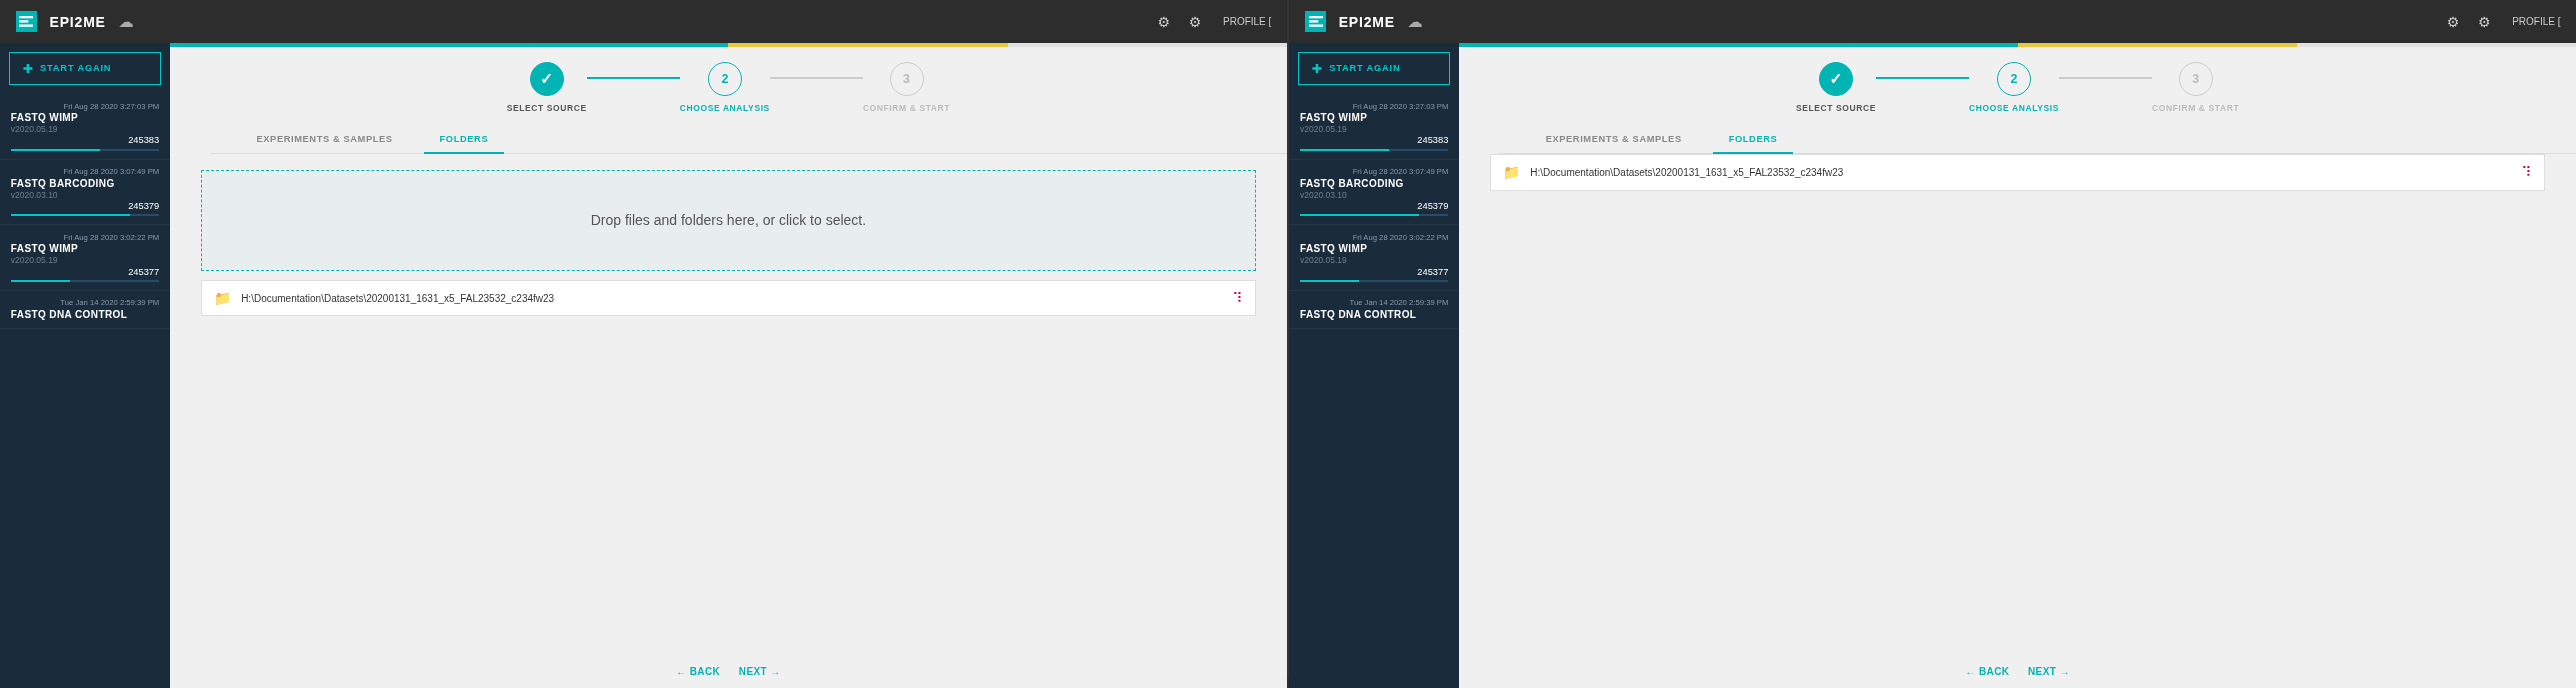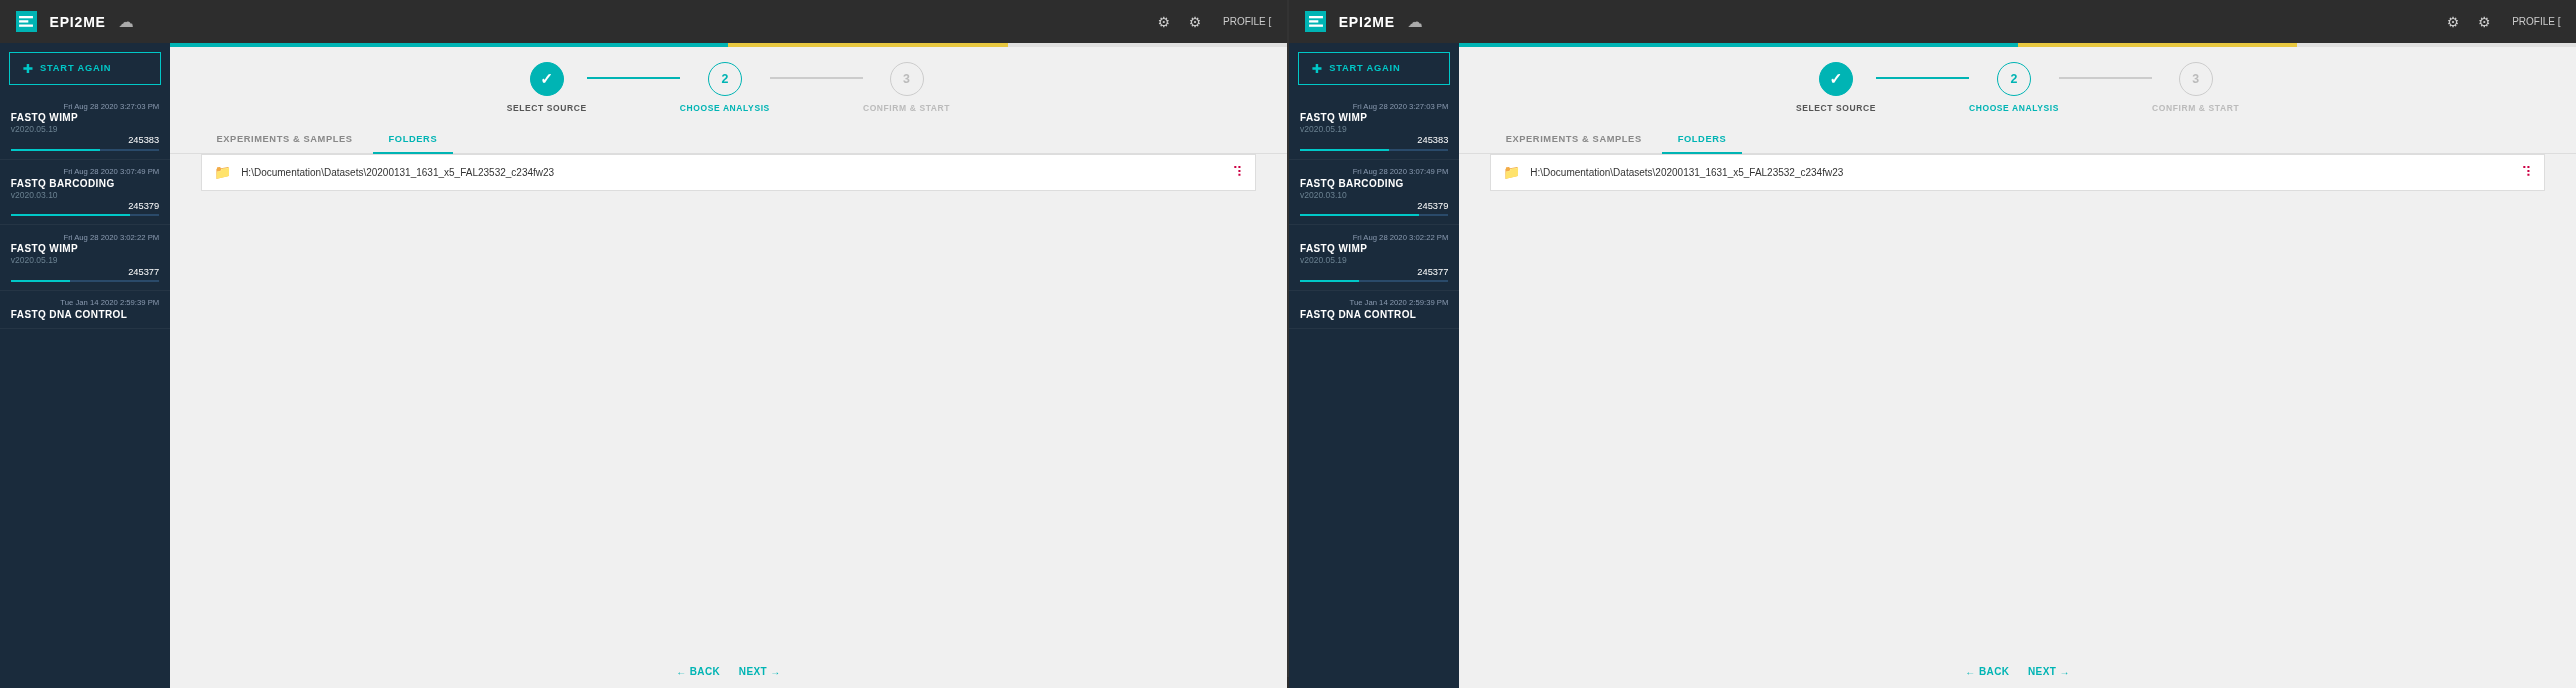--- a/index.html
+++ b/index.html
@@ -190,22 +190,23 @@
       height: 1.5px;
       background: #ccc;
       margin-bottom: 18.6px;
     }
 
     
     .tabs {
       display: flex;
       padding: 0 31px;
       border-bottom: 0.8px solid #ddd;
-      gap: 5px;
+      gap: 16px;
       margin-top: 6.2px;
+      margin-left: 40px;
     }
 
     .tab {
       padding: 7.7px 15.5px;
       font-size: 9.3px;
       font-weight: 600;
       letter-spacing: 0.6px;
       text-transform: uppercase;
       color: #888;
       cursor: pointer;
@@ -343,20 +344,23 @@
             <div class="step-connector" style="width: 93px; height: 1.5px; background: rgb(204, 204, 204); margin-bottom: 18.6px;"></div>
             <div class="wizard-step">
       <div style="width:34px;height:34px;border-radius:50%;display:flex;align-items:center;justify-content:center;font-size:12.4px;font-weight:600;border:1.5px solid;background:#f0f0f0;border-color:#ccc;color:#bbb;">3</div>
       <div style="font-size:8.5px;font-weight:600;letter-spacing:0.6px;text-transform:uppercase;color:#bbb;">CONFIRM &amp; START</div>
     </div>
           </div>
           <div class="tabs">
             <div class="tab" style="padding: 7.7px 15.5px; font-size: 9.3px; font-weight: 600; letter-spacing: 0.6px; text-transform: uppercase; cursor: pointer; border-bottom: 2.3px solid transparent; margin-bottom: -0.8px; color: rgb(136, 136, 136);">EXPERIMENTS &amp; SAMPLES</div>
             <div class="tab active" style="padding: 7.7px 15.5px; font-size: 9.3px; font-weight: 600; letter-spacing: 0.6px; text-transform: uppercase; cursor: pointer; border-bottom: 2.3px solid rgb(0, 180, 180); margin-bottom: -0.8px; color: rgb(0, 180, 180);">FOLDERS</div>
           </div>
+          <div class="drop-zone" style="margin: 15.5px 31px 9.3px; border: 1.5px dashed rgb(0, 180, 180); background: rgba(0, 180, 180, 0.03); min-height: 101px; display: flex; align-items: center; justify-content: center; cursor: pointer;">
+            <span style="color: rgb(85, 85, 85); font-size: 14px; text-align: center;">Drop files and folders here, or click to select.</span>
+          </div>
           <div class="file-item" style="margin: 0px 31px 9.3px; background: white; border: 0.8px solid rgb(221, 221, 221); padding: 9.3px 12.4px; display: flex; align-items: center; gap: 9.3px;">
     <span style="color:#555;font-size:14px;">📁</span>
     <span style="flex:1;font-size:10px;color:#333;">H:\Documentation\Datasets\20200131_1631_x5_FAL23532_c234fw23</span>
     <span style="color:#cc0044;font-size:14px;cursor:pointer;">⠹</span>
   </div>
           <div class="bottom-nav" style="display: flex; justify-content: center; align-items: center; padding: 12.4px 31px; gap: 18.6px; margin-top: auto;">
             <button class="nav-btn" style="background: transparent; border: none; font-size: 10px; font-weight: 600; color: rgb(0, 180, 180); cursor: pointer;">← BACK</button>
             <button class="nav-btn" style="background: transparent; border: none; font-size: 10px; font-weight: 600; color: rgb(0, 180, 180); cursor: pointer;">NEXT →</button>
           </div>
         </div>

